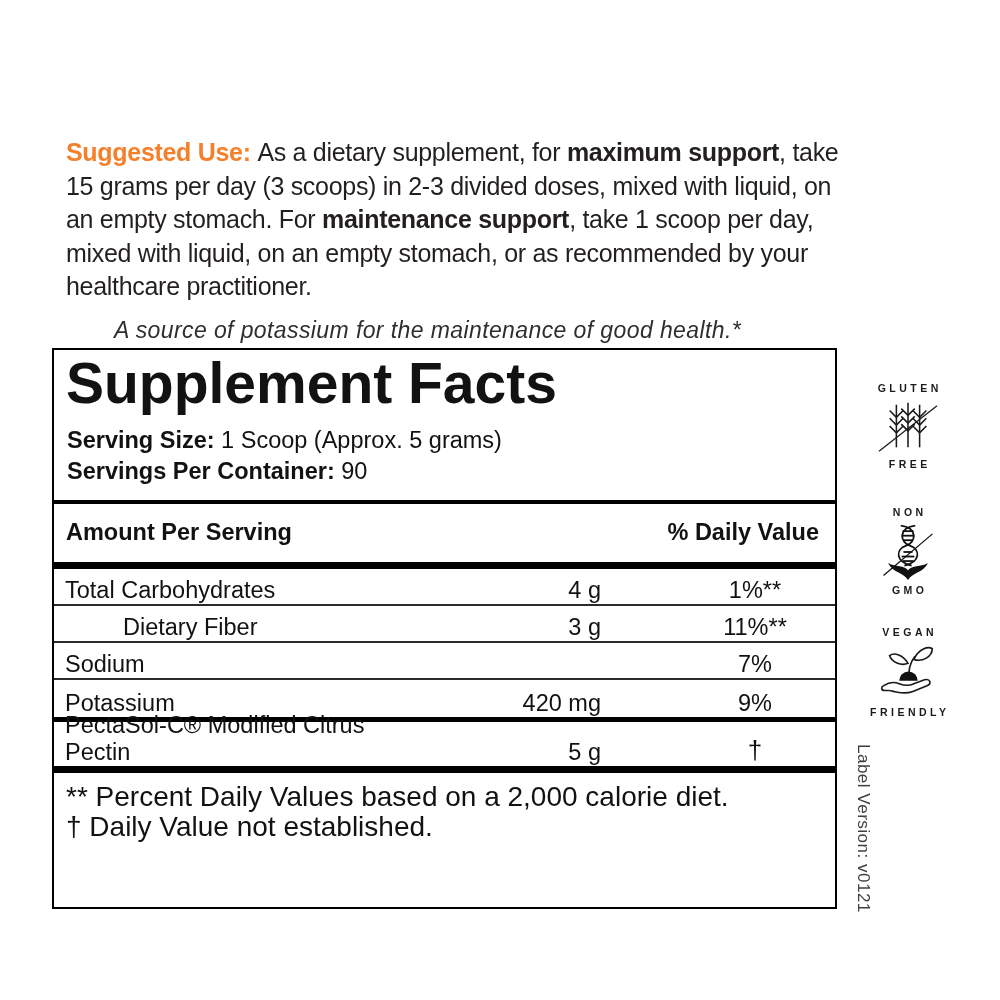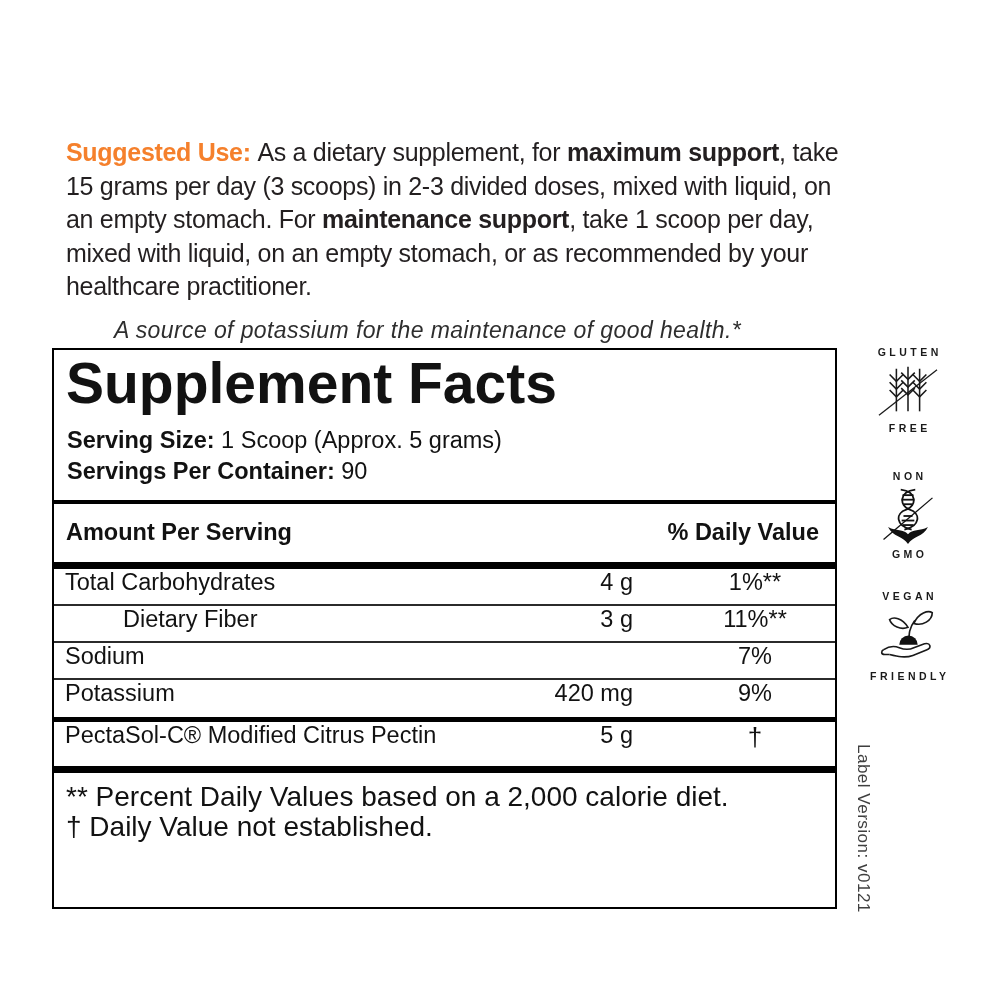--- a/index.html
+++ b/index.html
@@ -35,34 +35,35 @@
   .bar-thin{height:4px;margin-top:13px;}
   .bar-thick{height:7px;}
   .bar-mid{height:5px;}
   .hdr-row{
     display:flex;align-items:center;height:58px;
     font-weight:bold;font-size:23.5px;border-radius:7px;
   }
   .hdr-name{flex:1;padding-left:12px;}
   .hdr-dv{padding-right:16px;}
   .nrow{
-    display:flex;align-items:flex-start;height:37px;font-size:23.5px;
+    display:flex;align-items:flex-end;height:37px;font-size:23.5px;
     box-sizing:border-box;
+    gap:32px;
   }
   .nrow.sep{border-bottom:2px solid #2b2b2b;}
   .cell-name{flex:1;padding-left:11px;}
   .cell-name.indent{padding-left:42px;margin-left:27px;}
   .cell-amt{width:150px;text-align:right;margin-right:42px;white-space:nowrap;}
   .cell-dv{width:160px;text-align:center;white-space:nowrap;}
   .pectin-row{height:44px;}
   .dagger{font-size:26px;}
   .footnotes{padding:9px 20px 0 12px;font-size:28px;line-height:30.5px;}
   
   .badge{
-    position:absolute;left:851px;width:114px;text-align:center;color:#1a1a1a;
+    position:absolute;left:851px;width:114px;text-align:center;color:#1a1a1a;margin-top:36px;
   }
   .badge-label{
     font-size:10.5px;font-weight:bold;letter-spacing:3.5px;padding-left:3.5px;
     white-space:nowrap;
   }
   .badge-icon{margin:3px 0 1px 0;}
   .badge-icon svg{display:block;margin:0 auto;}
   
   .label-version{
     position:absolute;left:853px;top:744px;height:170px;

